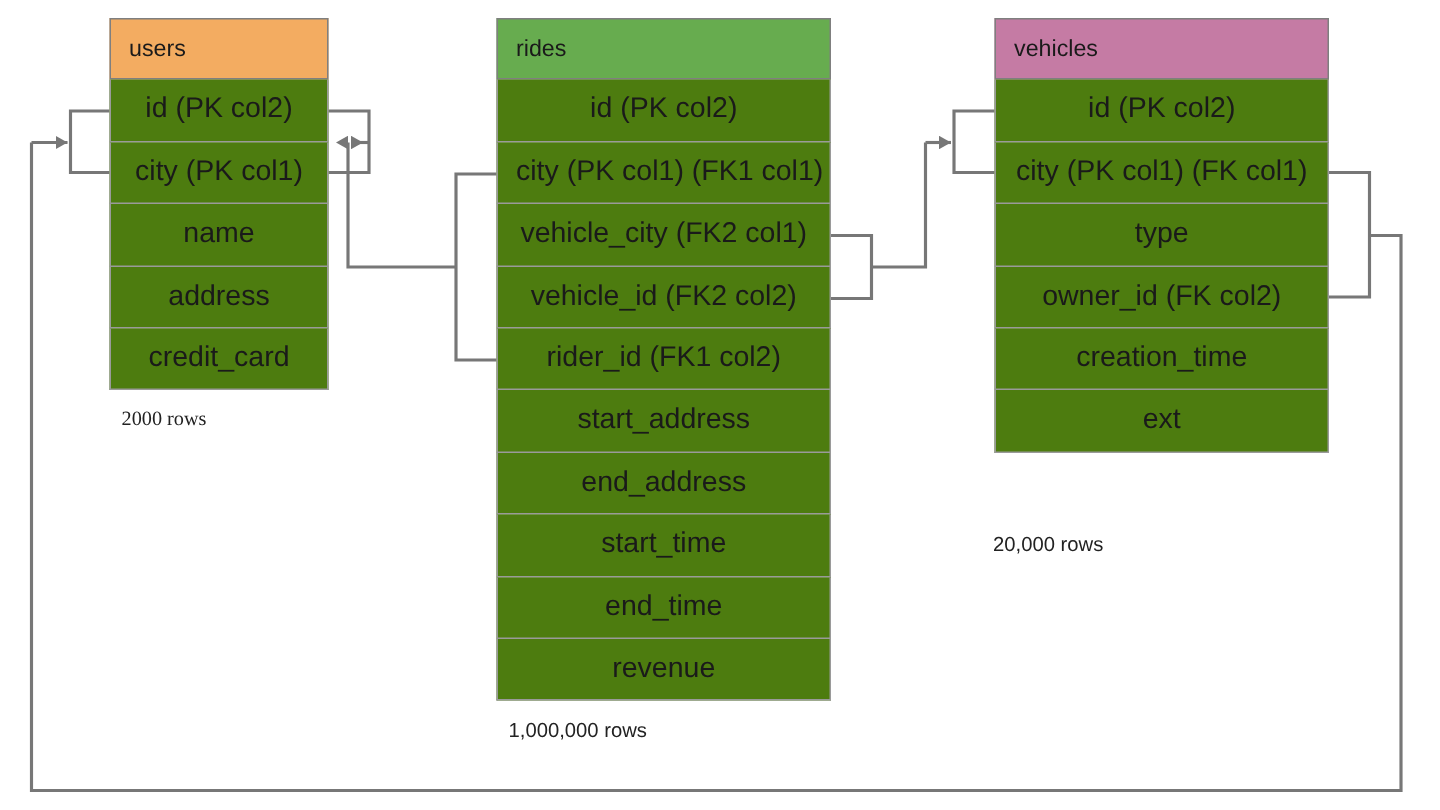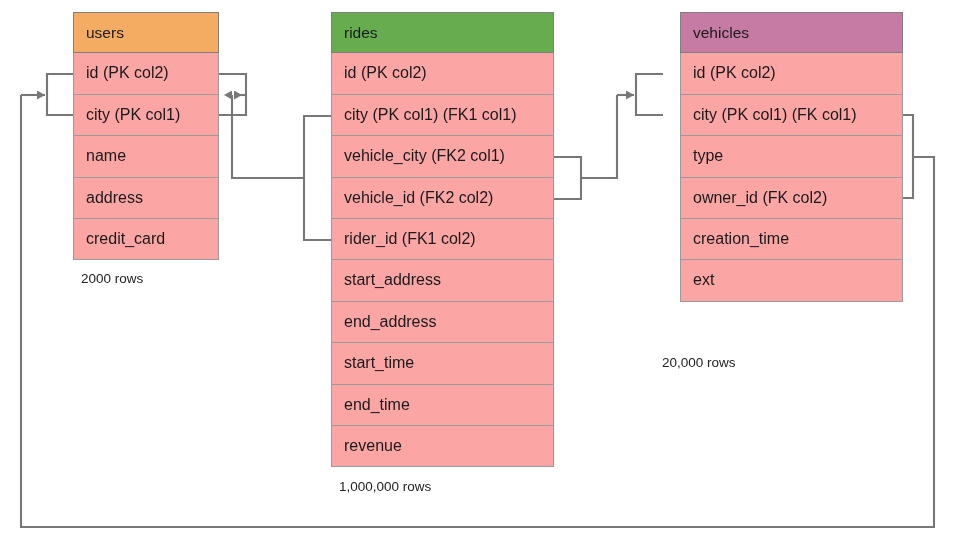--- a/index.html
+++ b/index.html
@@ -16,24 +16,24 @@
   .thead{
     box-sizing:border-box;
     border:1px solid #7f7f7f;
     height:41.4px;line-height:39px;
     padding:0 12px;font-size:15.5px;color:#1a1a1a;
     white-space:nowrap;overflow:hidden;
   }
   .trow{
     box-sizing:border-box;
     border:1px solid #9a9a9a;border-top:none;
-    background:#fca5a5;
+    background:#4d7c0f;
     height:41.4px;line-height:39px;
-    padding:0 12px;font-size:16px;color:#1a1a1a;
-    white-space:nowrap;overflow:hidden;
+    padding:0 12px;font-size:19px;color:#1a1a1a;
+    white-space:nowrap;overflow:hidden;text-align:center;
   }
   .rowcount{
     position:absolute;font-size:13.5px;color:#222222;
     white-space:nowrap;
   }
 </style>
 </head>
 <body>
 
 <div id="canvas">
@@ -87,38 +87,38 @@
   </svg>
 
   <div class="table-box" style="left:73px;top:12px;width:146px;">
     <div class="thead" style="background:#f3ac61;">users</div>
     <div class="trow">id (PK col2)</div>
     <div class="trow">city (PK col1)</div>
     <div class="trow">name</div>
     <div class="trow">address</div>
     <div class="trow">credit_card</div>
   </div>
-  <div class="rowcount" style="left:81px;top:271px;">2000 rows</div>
+  <div class="rowcount" style="left:81px;top:271px;font-family:Liberation Serif, serif;">2000 rows</div>
 
   <div class="table-box" style="left:331px;top:12px;width:223px;border-radius:27px;">
     <div class="thead" style="background:#67ac4f;">rides</div>
     <div class="trow">id (PK col2)</div>
     <div class="trow">city (PK col1) (FK1 col1)</div>
     <div class="trow">vehicle_city (FK2 col1)</div>
     <div class="trow">vehicle_id (FK2 col2)</div>
     <div class="trow">rider_id (FK1 col2)</div>
     <div class="trow">start_address</div>
     <div class="trow">end_address</div>
     <div class="trow">start_time</div>
     <div class="trow">end_time</div>
     <div class="trow">revenue</div>
   </div>
   <div class="rowcount" style="left:339px;top:479px;">1,000,000 rows</div>
 
-  <div class="table-box" style="left:663px;top:12px;width:223px;margin-left:17px;">
+  <div class="table-box" style="left:663px;top:12px;width:223px;">
     <div class="thead" style="background:#c57ba4;">vehicles</div>
     <div class="trow">id (PK col2)</div>
     <div class="trow">city (PK col1) (FK col1)</div>
     <div class="trow">type</div>
     <div class="trow">owner_id (FK col2)</div>
     <div class="trow">creation_time</div>
     <div class="trow">ext</div>
   </div>
   <div class="rowcount" style="left:662px;top:355px;">20,000 rows</div>
 

